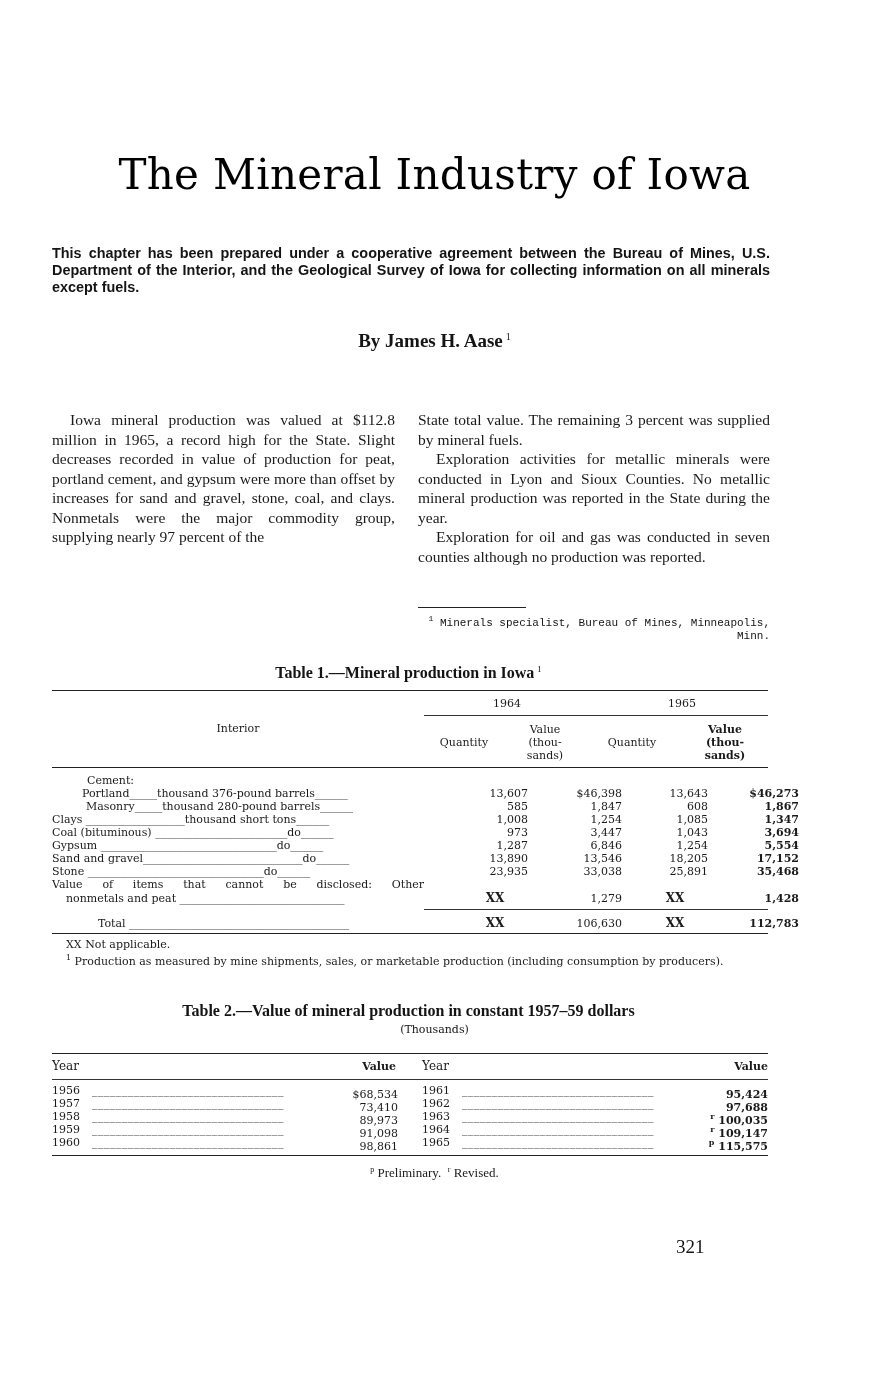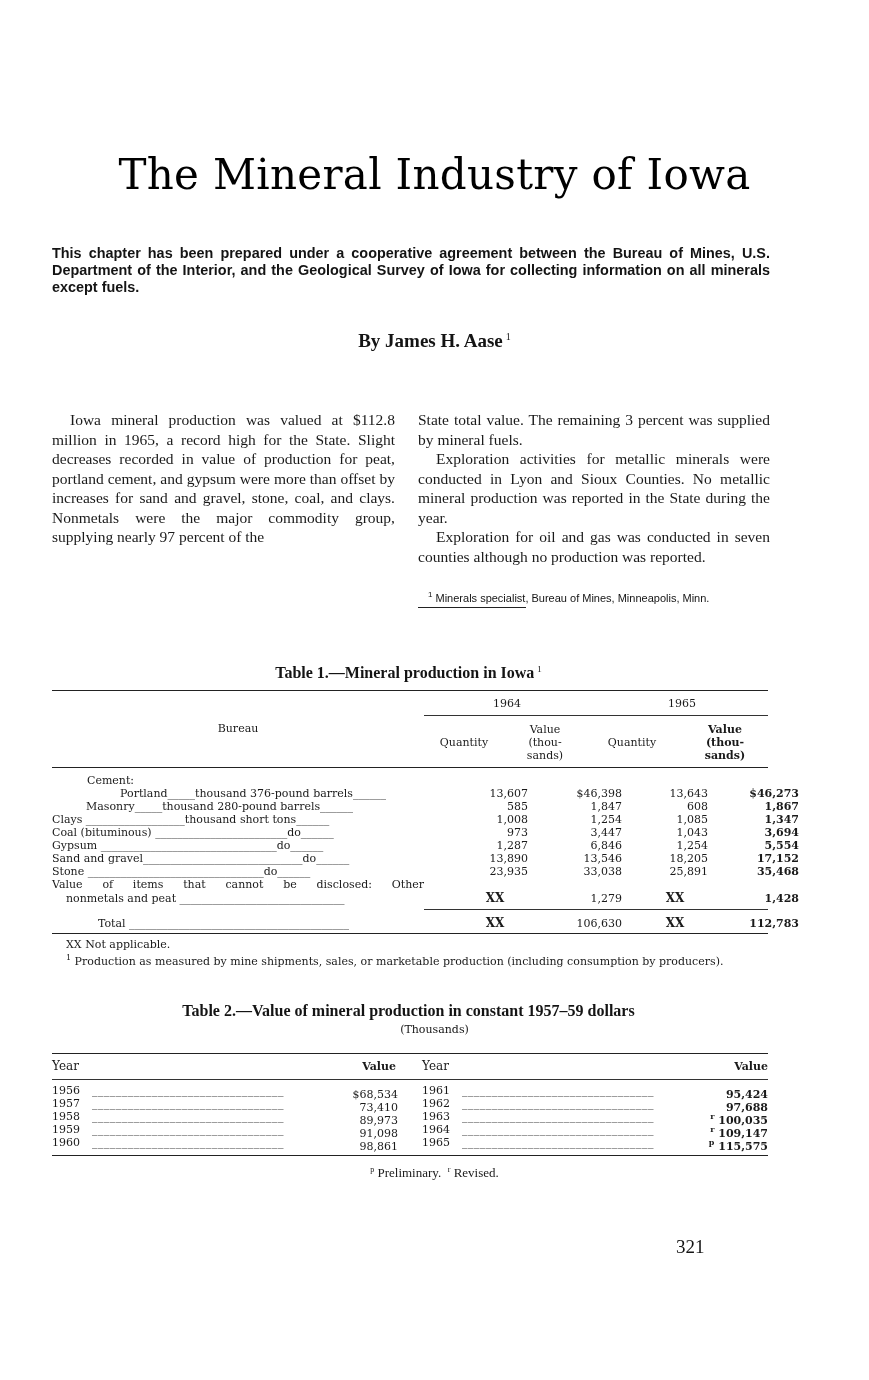--- a/index.html
+++ b/index.html
@@ -8,21 +8,21 @@
   .title { left:0; width:869px; top:150px; text-align:center; font-family:"DejaVu Serif", serif; font-size:42px; font-weight:normal; letter-spacing:0.3px; color:#000000; }
   .lead { left:52px; width:718px; top:244px; font-family:"Liberation Sans", sans-serif; font-weight:bold; font-size:15.5px; line-height:17px; text-align:justify; transform:scaleX(0.93); transform-origin:left top; width:772px; }
   .byline { left:0; width:869px; top:330px; text-align:center; font-family:"Liberation Serif", serif; font-weight:bold; font-size:19px; }
   .byline sup { font-size:10px; font-weight:normal; vertical-align:super; margin-left:3px; }
   .col { font-family:"Liberation Serif", serif; font-size:15.5px; line-height:19.5px; text-align:justify; color:#1a1a1a; }
   .col.left { left:52px; width:343px; top:410px; }
   .col.right { left:418px; width:352px; top:410px; }
   .col p { margin:0; }
   .col p.indent { text-indent:18px; }
   .fn-rule { left:418px; top:607px; width:108px; height:0; border-top:1.5px solid #222; }
-  .fn { left:418px; width:352px; top:588px; font-family:Liberation Sans, sans-serif; font-size:11px; line-height:13px; }
+  .fn { left:418px; width:352px; top:612px; font-family:Liberation Mono, monospace; font-size:11px; line-height:13px;text-align:right; }
   .fn .ind { padding-left:10px; }
   .sup { font-size:8px; vertical-align:super; }
   .tcap { left:0; width:817px; text-align:center; font-family:"Liberation Serif", serif; font-weight:bold; font-size:16px; }
   .tsub { left:0; width:869px; text-align:center; font-family:"DejaVu Serif", serif; font-size:11px; }
   .rule { height:0; border-top:1.5px solid #222; }
   .rule.thin { border-top:1px solid #333; }
   .mono { font-family:"DejaVu Serif", serif; font-size:11px; line-height:13px; color:#1a1a1a; white-space:nowrap; }
   .t1-row { position:absolute; left:52px; width:716px; height:13px; }
   .t1-row .lbl { position:absolute; left:0; top:0; overflow:hidden; width:372px; white-space:nowrap; }
   .t1-row .c { position:absolute; top:0; text-align:right; }
@@ -62,21 +62,21 @@
 <div class="abs fn">
   <span class="ind"><span class="sup">1</span> <span>Minerals specialist, Bureau of Mines, Minneapolis, Minn.</span></span>
 </div>
 
 <div class="abs tcap" style="top:664px;">
   <span>Table 1.—Mineral production in Iowa</span><sup style="font-size:9px;font-weight:normal;margin-left:3px;">1</sup>
 </div>
 
 <div>
   <div class="abs rule" style="left:52px;top:690px;width:716px;"></div>
-  <div class="abs mono hdr" style="left:52px;top:722px;width:372px;">Bureau</div>
+  <div class="abs mono hdr" style="left:52px;top:722px;width:372px;">Interior</div>
   <div class="abs mono hdr" style="left:424px;top:697px;width:166px;">1964</div>
   <div class="abs mono hdr" style="left:596px;top:697px;width:172px;">1965</div>
   <div class="abs rule thin" style="left:424px;top:715px;width:344px;"></div>
 
   <div class="abs mono hdr" style="left:424px;top:736px;width:80px;">Quantity</div>
   <div class="abs mono hdr" style="left:510px;top:723px;width:70px;">
     <div>Value</div>
     <div>(thou-</div>
     <div>sands)</div>
   </div>
@@ -84,21 +84,21 @@
   <div class="abs mono hdr" style="left:690px;top:723px;width:70px;font-weight:bold;">
     <div>Value</div>
     <div>(thou-</div>
     <div>sands)</div>
   </div>
   <div class="abs rule" style="left:52px;top:767px;width:716px;"></div>
 
   <div class="abs mono" style="left:44px;top:774px;margin-left:43px;">Cement:</div>
 
   <div class="t1-row mono" style="top:787px;">
-    <span class="lbl" style="padding-left:30px;width:342px;text-align:center;">Portland_____thousand 376-pound barrels______</span>
+    <span class="lbl" style="padding-left:30px;width:342px;">Portland_____thousand 376-pound barrels______</span>
     <span class="c c1">13,607</span>
     <span class="c c2">$46,398</span>
     <span class="c c3">13,643</span>
     <span class="c c4">$46,273</span>
   </div>
   <div class="t1-row mono" style="top:800px;">
     <span class="lbl" style="padding-left:34px;width:338px;">Masonry_____thousand 280-pound barrels______</span>
     <span class="c c1">585</span>
     <span class="c c2">1,847</span>
     <span class="c c3">608</span>

